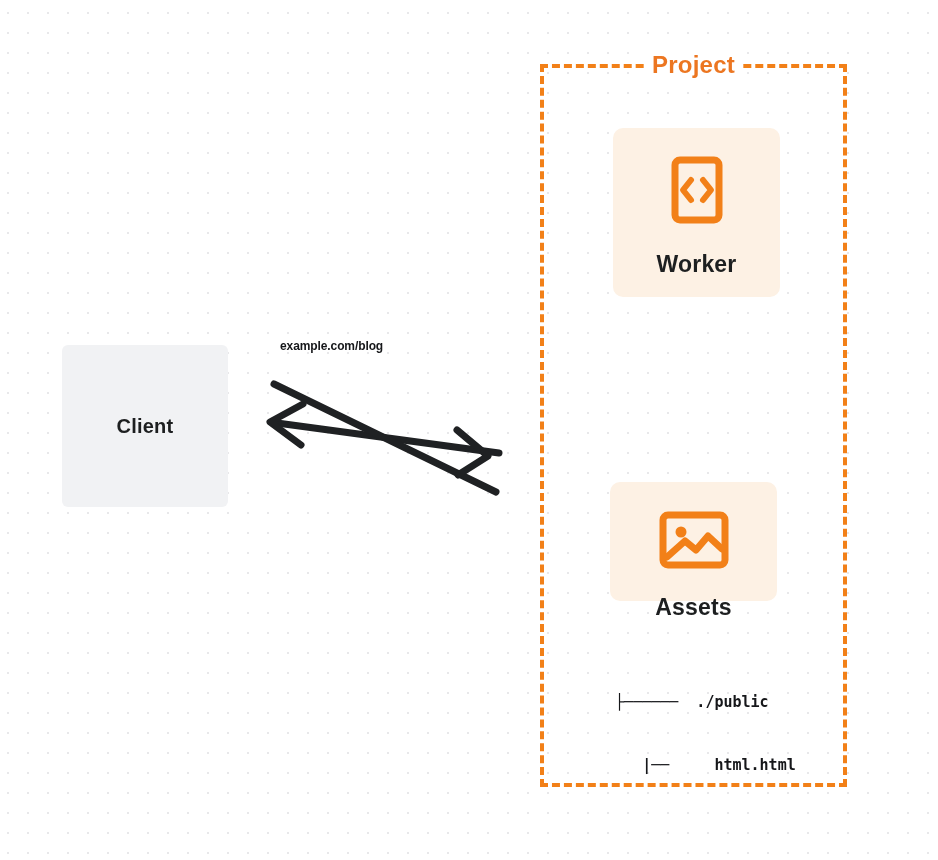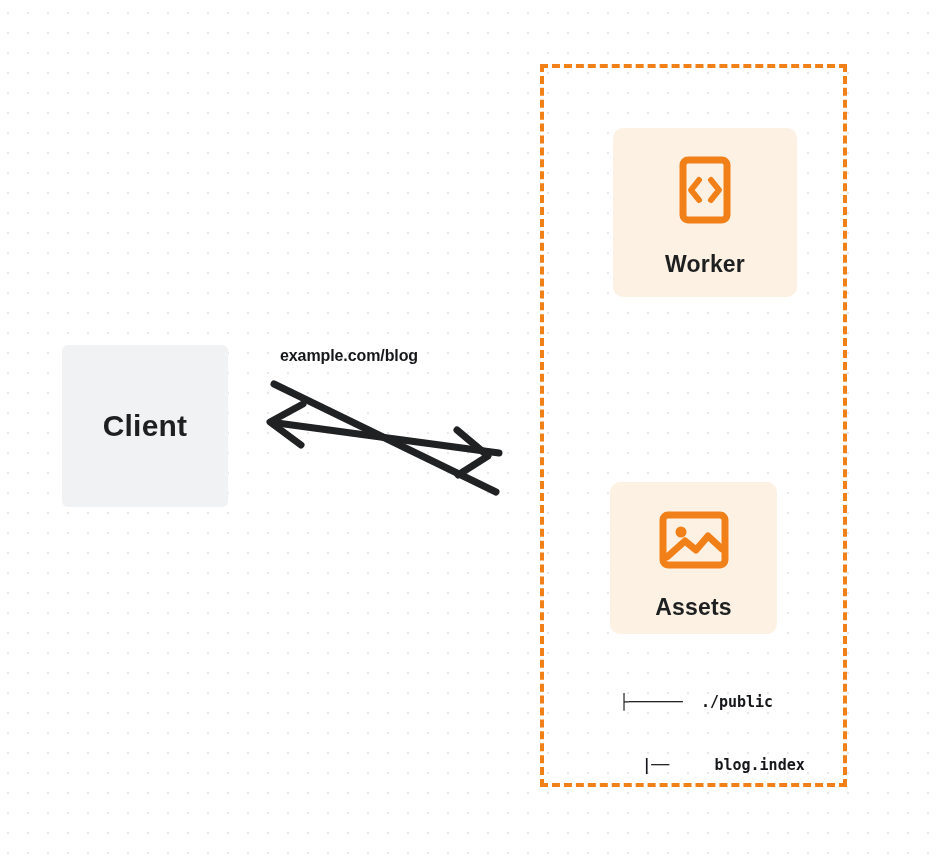--- a/index.html
+++ b/index.html
@@ -30,37 +30,36 @@
     top: 345px;
     width: 166px;
     height: 162px;
     background: #f1f2f4;
     border-radius: 6px;
     display: flex;
     align-items: center;
     justify-content: center;
   }
   .client-label {
-    font-size: 30px;
+    font-size: 20px;
     font-weight: bold;
     color: #1d1f20;
     letter-spacing: 0.2px;
   }
 
   
   .request-label {
     position: absolute;
     left: 280px;
     top: 339px;
-    font-size: 16px;
+    font-size: 12px;
     font-weight: bold;
     color: #16171a;
     letter-spacing: -0.1px;
     white-space: nowrap;
-    margin-top: 8px;
   }
 
   
   .arrows-svg {
     position: absolute;
     left: 0;
     top: 0;
     width: 938px;
     height: 860px;
     pointer-events: none;
@@ -97,28 +96,28 @@
     position: absolute;
     background: #fdf1e4;
     border-radius: 10px;
     display: flex;
     flex-direction: column;
     align-items: center;
   }
   .card-worker {
     left: 613px;
     top: 128px;
-    width: 184px;
+    width: 167px;
     height: 169px;
   }
   .card-assets {
     left: 610px;
     top: 482px;
     width: 167px;
-    height: 152px;
+    height: 119px;
   }
   .card-icon {
     margin-top: 28px;
   }
   .card-assets .card-icon {
     margin-top: 29px;
   }
   .card-label {
     font-size: 23px;
     font-weight: bold;
@@ -163,20 +162,23 @@
       <polyline points="303,404 270,422 301,445" fill="none" stroke="#1f2123" stroke-width="7" stroke-linecap="round" stroke-linejoin="round"></polyline>
     </g>
 
     <g>
       <line x1="274" y1="384" x2="496" y2="492" stroke="#1f2123" stroke-width="7" stroke-linecap="round"></line>
       <polyline points="457,430 488,456 458,475" fill="none" stroke="#1f2123" stroke-width="7" stroke-linecap="round" stroke-linejoin="round"></polyline>
     </g>
   </svg>
 
   <div class="project-box"></div>
+  <div class="project-title">
+    <span>Project</span>
+  </div>
 
   <div class="card card-worker">
     <div class="card-icon">
       <svg width="52" height="68" viewBox="0 0 52 68" xmlns="http://www.w3.org/2000/svg">
         <rect x="4" y="4" width="44" height="60" rx="5" ry="5" fill="none" stroke="#f28018" stroke-width="7"></rect>
         <polyline points="20,24 12,34 20,44" fill="none" stroke="#f28018" stroke-width="6" stroke-linecap="round" stroke-linejoin="round"></polyline>
         <polyline points="32,24 40,34 32,44" fill="none" stroke="#f28018" stroke-width="6" stroke-linecap="round" stroke-linejoin="round"></polyline>
       </svg>
     </div>
     <div class="card-label">Worker</div>
@@ -188,17 +190,17 @@
         <rect x="4" y="4" width="62" height="50" rx="5" ry="5" fill="none" stroke="#f28018" stroke-width="7"></rect>
         <circle cx="22" cy="21" r="5.5" fill="#f28018"></circle>
         <polyline points="8,46 26,30 37,39 49,25 63,38" fill="none" stroke="#f28018" stroke-width="7" stroke-linecap="round" stroke-linejoin="round"></polyline>
       </svg>
     </div>
     <div class="card-label">Assets</div>
   </div>
 
   <div class="file-tree">
     <span class="tree-row">├──────  ./public</span>
-    <span class="tree-row">      |──     blog.index</span>
+    <span class="tree-row">      |──     html.html</span>
     
   </div>
 
 </div>
 
 </body></html>

